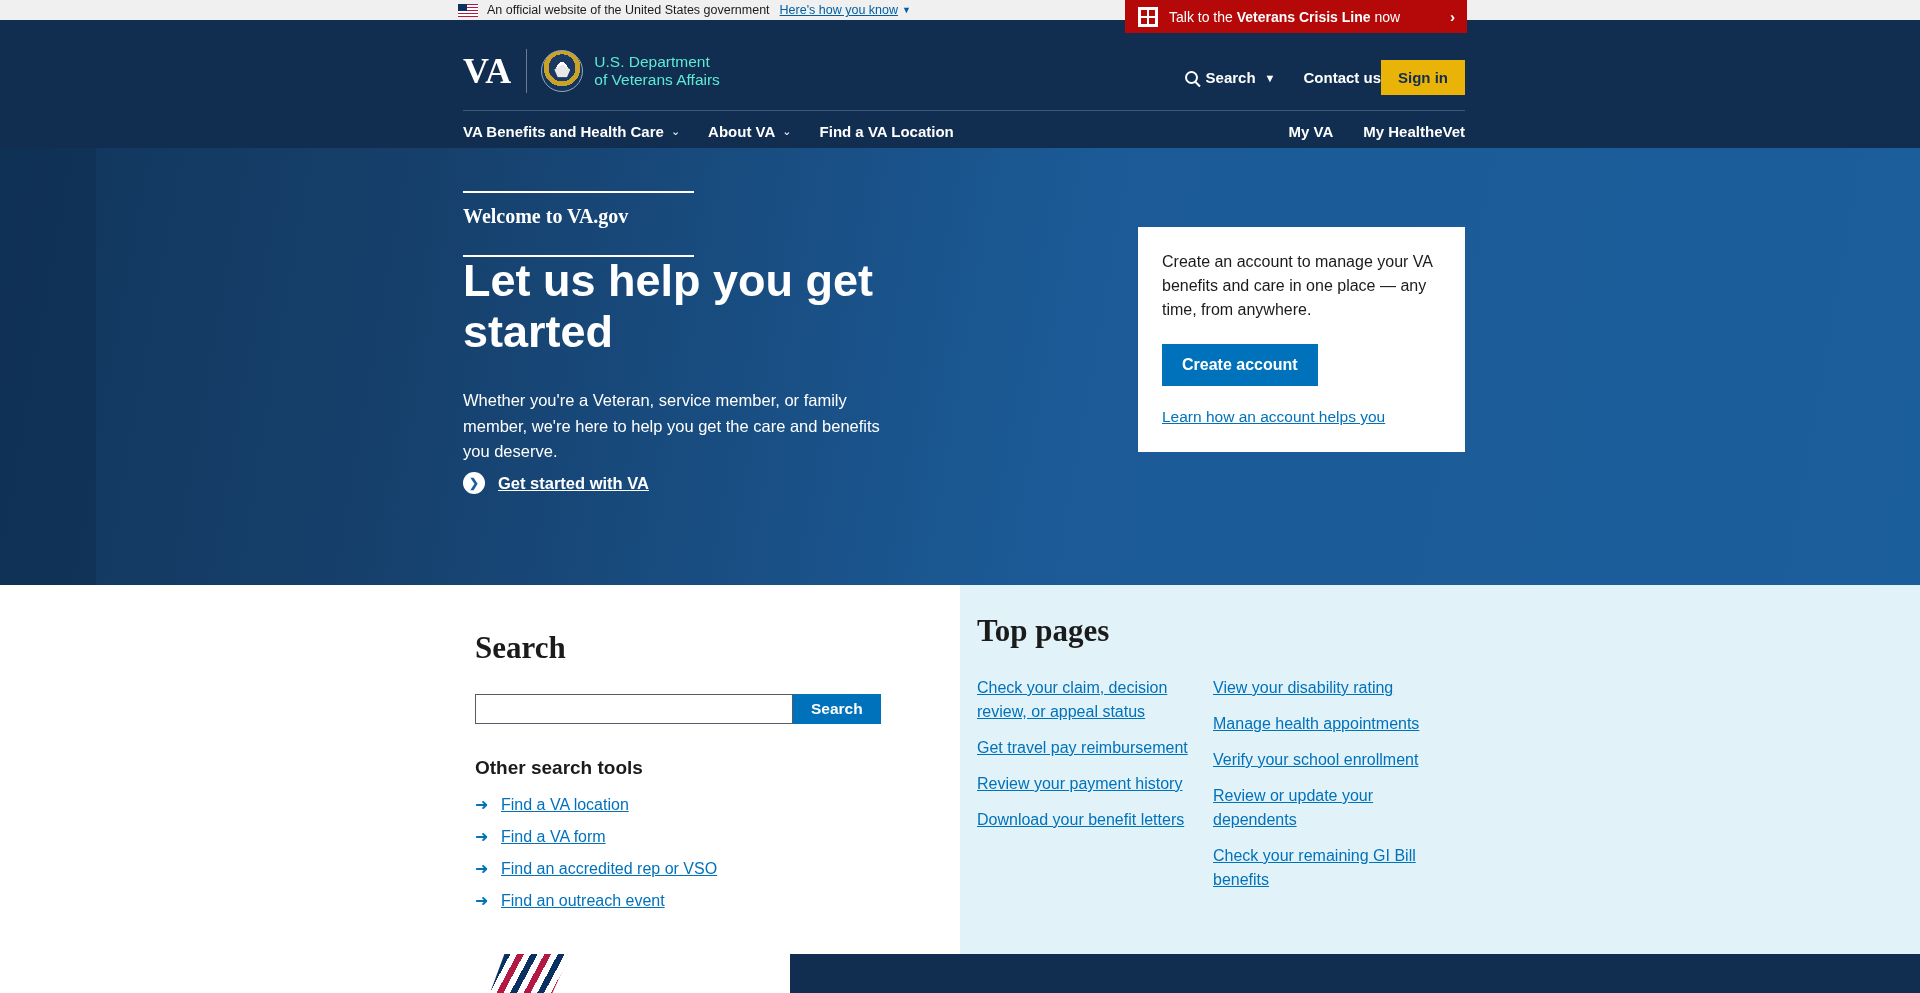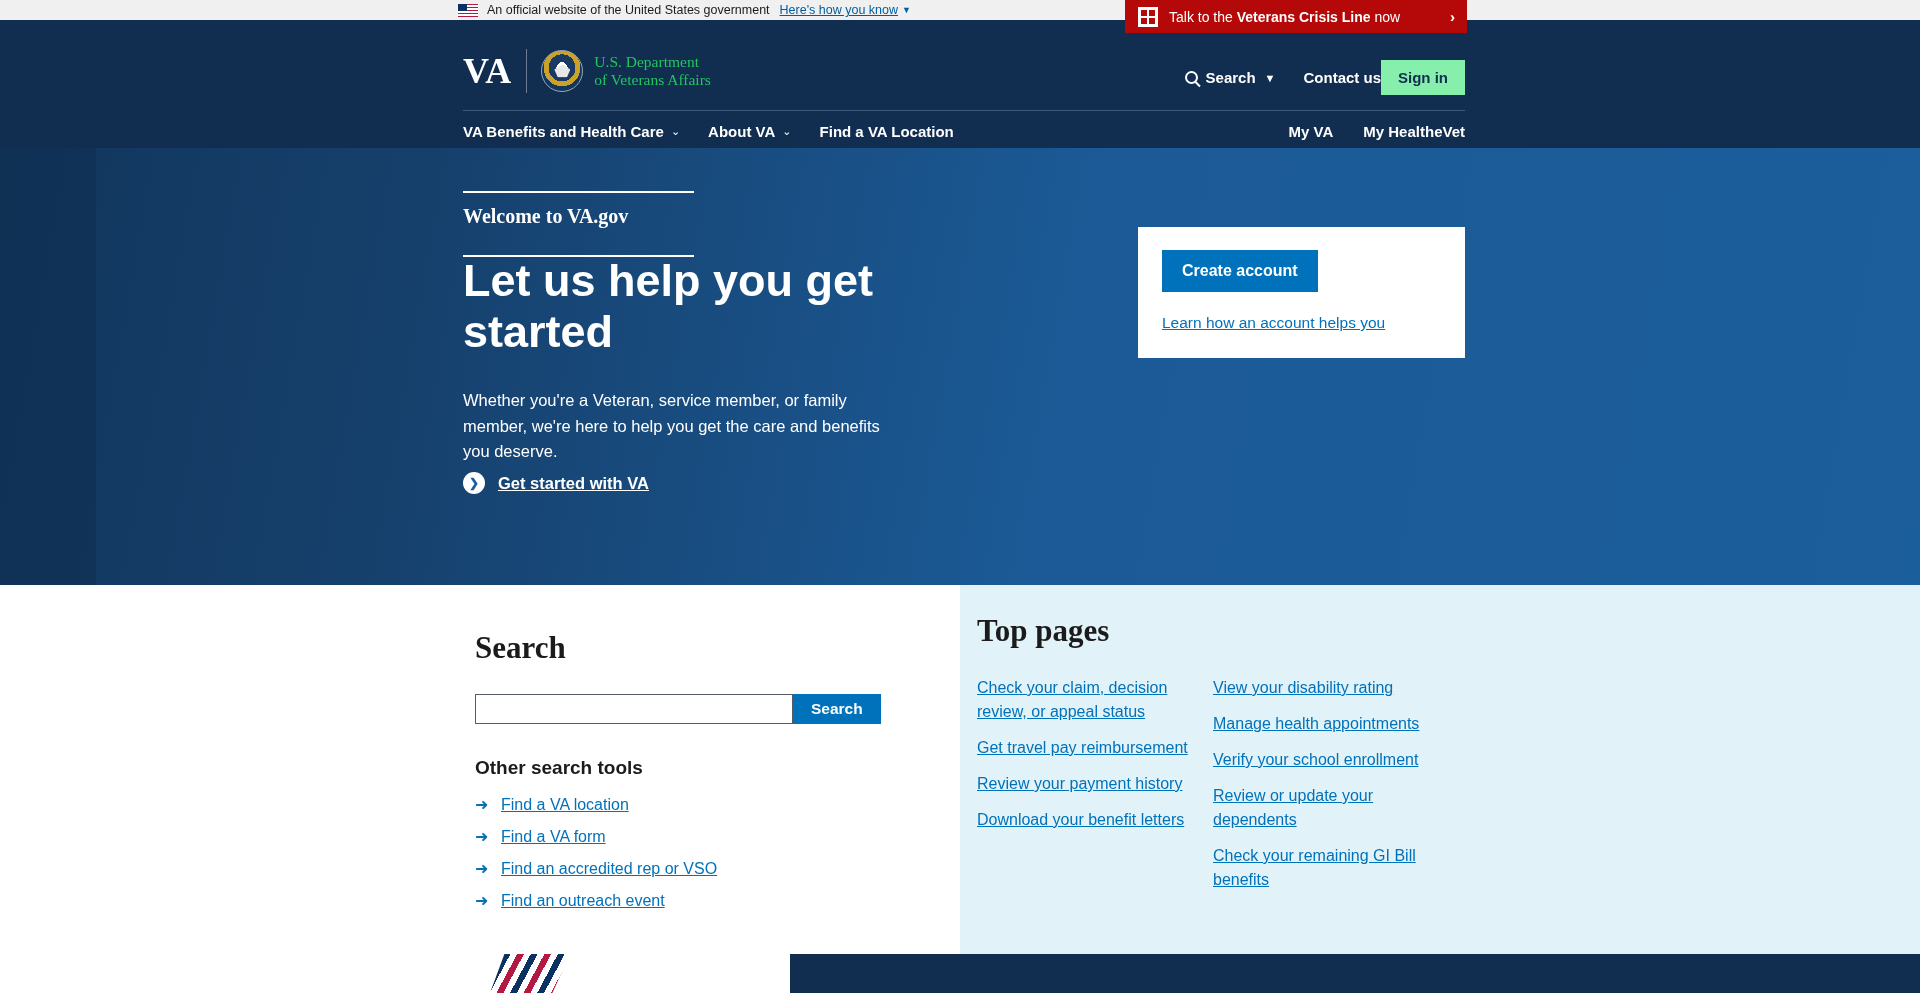--- a/index.html
+++ b/index.html
@@ -128,22 +128,22 @@
   .seal::after {
     content: "";
     position: absolute;
     left: 50%; top: 50%;
     transform: translate(-50%, -50%);
     width: 16px; height: 13px;
     background: #e8e8e8;
     clip-path: polygon(50% 0, 100% 38%, 78% 100%, 22% 100%, 0 38%);
   }
   .dept {
-    color: #22c55e;
-    font-family: Liberation Serif, serif;
+    color: #5eead4;
+    font-family: Liberation Sans, sans-serif;
     font-size: 15.5px;
     line-height: 1.18;
   }
   .dept .l1 { font-weight: 400; }
   .dept .l2 { font-weight: 400; }
 
   .header-right {
     position: absolute;
     right: 0; top: 40px;
     display: flex;
@@ -175,21 +175,21 @@
     transform: rotate(45deg);
   }
   .search-btn .chev { margin-left: 9px; font-size: 11px; }
   .contact-us {
     color: #fff;
     font-size: 15px;
     font-weight: 700;
     cursor: pointer;
   }
   .signin-btn {
-    background: #86efac;
+    background: #eab308;
     color: #112e51;
     font-size: 15px;
     font-weight: 700;
     padding: 9px 17px;
     border: none;
     cursor: pointer;
     font-family: "Liberation Sans", sans-serif;
   }
 
   .nav-divider {
@@ -530,20 +530,21 @@
 
     <h1 class="hero-h1">Let us help you get started</h1>
     <p class="hero-p">Whether you're a Veteran, service member, or family member, we're here to help you get the care and benefits you deserve.</p>
 
     <div class="get-started">
       <span class="gs-circle">❯</span>
       <span class="gs-label">Get started with VA</span>
     </div>
 
     <div class="account-card">
+      <p>Create an account to manage your VA benefits and care in one place — any time, from anywhere.</p>
       <button class="create-account">Create account</button>
       <a class="learn-link">Learn how an account helps you</a>
     </div>
   </div>
 </div>
 
 <div class="lower">
   <div class="lower-left">
     <div class="search-block">
       <h2 class="section-h2">Search</h2>

